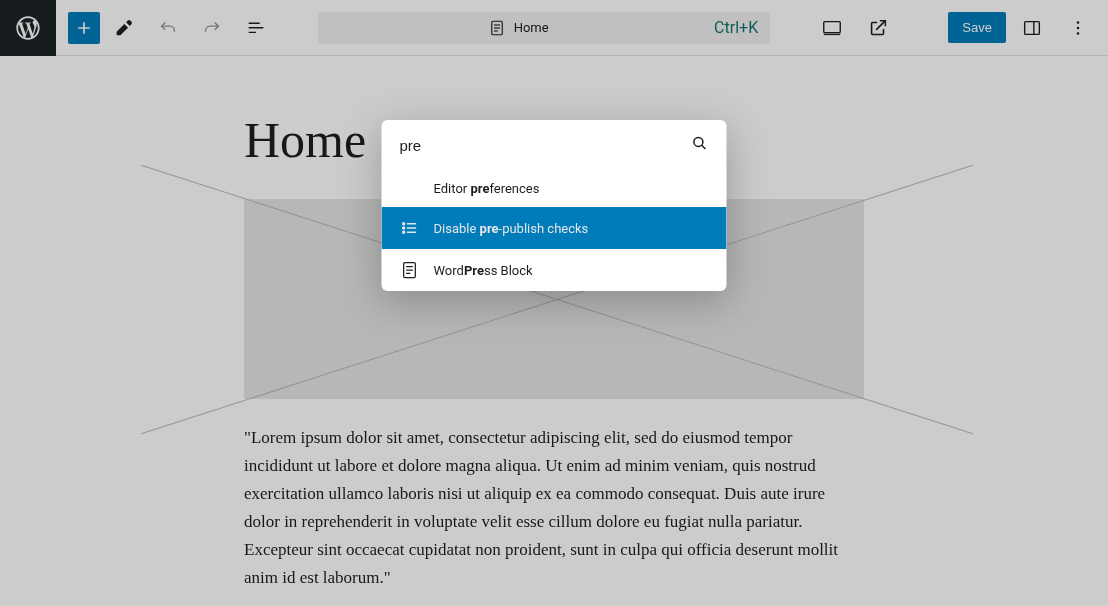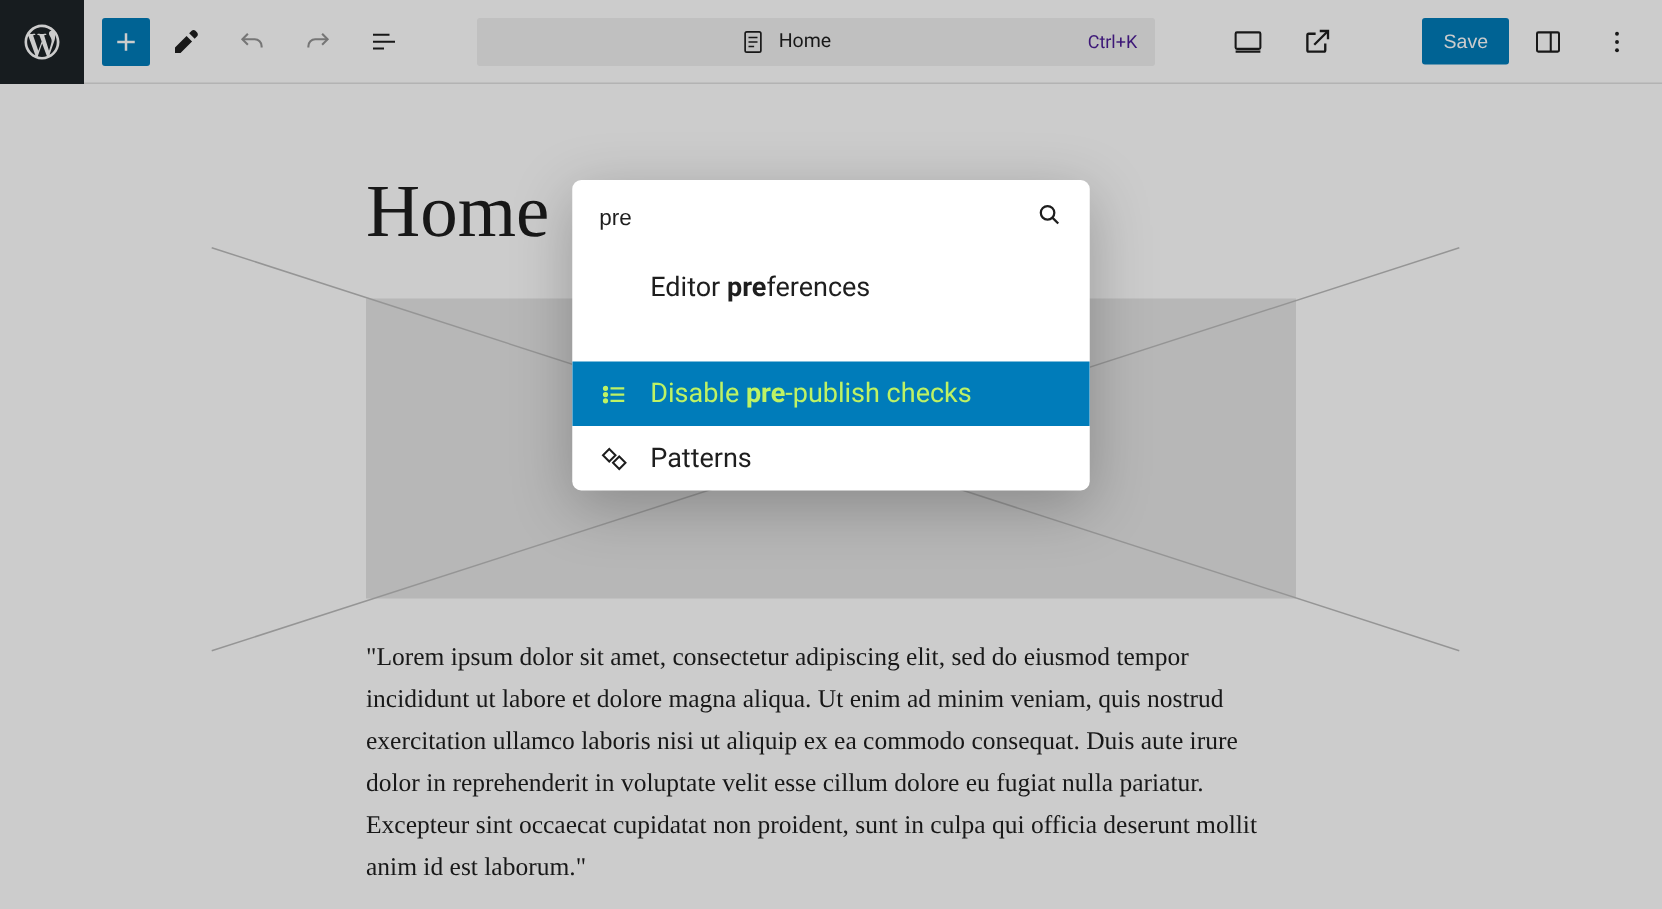--- a/index.html
+++ b/index.html
@@ -8,39 +8,39 @@
 .wp-logo { width: 56px; height: 56px; background: #1d2327; display: flex; align-items: center; justify-content: center; }
 .wp-logo svg { width: 28px; height: 28px; fill: #fff; }
 .toolbar-left { display: flex; align-items: center; gap: 4px; padding-left: 12px; }
 .btn-add { width: 32px; height: 32px; background: #007cba; border-radius: 2px; display: flex; align-items: center; justify-content: center; color: #fff; cursor: pointer; }
 .btn-icon { width: 40px; height: 40px; display: flex; align-items: center; justify-content: center; cursor: pointer; color: #1e1e1e; }
 .btn-icon.disabled { color: #949494; }
 .btn-icon svg { width: 22px; height: 22px; }
 .topbar-center { flex: 1; display: flex; justify-content: center; }
 .doc-bar { width: 452px; height: 32px; background: #f0f0f0; border-radius: 2px; display: flex; align-items: center; padding: 0 12px; gap: 8px; cursor: pointer; }
 .doc-bar-title { flex: 1; text-align: center; font-size: 13px; color: #1e1e1e; display: flex; align-items: center; justify-content: center; gap: 8px; }
-.doc-bar-shortcut { font-size: 12px; color: #4c1d95; }
+.doc-bar-shortcut { font-size: 16px; color: #0f766e; }
 .topbar-right { display: flex; align-items: center; gap: 6px; padding-right: 10px; }
 .btn-save { background: #007cba; color: #fff; border: none; padding: 8px 14px; font-size: 13px; border-radius: 2px; cursor: pointer; margin-left: 44px; }
 .canvas { padding: 55px 0 0 0; display: flex; flex-direction: column; align-items: center; }
 .content { width: 620px; }
 .page-title { font-family: Georgia, 'Times New Roman', serif; font-size: 50px; font-weight: 400; color: #1e1e1e; margin-bottom: 30px; }
 .img-placeholder { width: 100%; height: 200px; background: #e5e5e5; position: relative; margin-bottom: 25px; }
 .img-placeholder::before, .img-placeholder::after { content: ''; position: absolute; background: #bbb; height: 1px; width: 141%; top: 50%; left: -20%; }
 .img-placeholder::before { transform: rotate(17.9deg); }
 .img-placeholder::after { transform: rotate(-17.9deg); }
 .body-text { font-family: Georgia, 'Times New Roman', serif; font-size: 17px; line-height: 1.65; color: #1e1e1e; }
 .overlay { position: absolute; inset: 0; background: rgba(0,0,0,0.2); }
 .cmd-palette { position: absolute; top: 120px; left: 50%; transform: translateX(-50%); width: 345px; background: #fff; border-radius: 6px; box-shadow: 0 10px 40px rgba(0,0,0,0.25); overflow: hidden; }
 .cmd-search { display: flex; align-items: center; padding: 14px 18px; }
 .cmd-search input { flex: 1; border: none; outline: none; font-size: 15px; color: #1e1e1e; }
 .cmd-search-icon { color: #1e1e1e; }
 .cmd-list {}
-.cmd-item { display: flex; align-items: center; gap: 14px; padding: 11px 18px; font-size: 18px; color: #1e1e1e; cursor: pointer; }
-.cmd-item.selected { background: #007cba; color: #bef264; margin-top: 28px; }
+.cmd-item { display: flex; align-items: center; gap: 14px; padding: 11px 18px; font-size: 13px; color: #1e1e1e; cursor: pointer; }
+.cmd-item.selected { background: #007cba; color: #e5e5e5; }
 .cmd-item .ico { width: 20px; height: 20px; display: flex; align-items: center; justify-content: center; flex-shrink: 0; }
 .cmd-item .ico svg { width: 20px; height: 20px; }
 .cmd-item.no-icon { padding-left: 52px; }
 </style>
 </head>
 <body>
 
 <div class="topbar">
   <div class="wp-logo">
     <svg viewBox="0 0 24 24">
@@ -153,21 +153,23 @@
             <circle cx="5" cy="17" r="1.2" fill="currentColor"></circle>
             <line x1="9" y1="7" x2="20" y2="7"></line>
             <line x1="9" y1="12" x2="20" y2="12"></line>
             <line x1="9" y1="17" x2="20" y2="17"></line>
           </svg>
         </span>
       <span><span>Disable </span><b>pre</b><span>-publish checks</span></span>
     </div>
     <div class="cmd-item">
       <span class="ico">
-          <svg viewBox="0 0 24 24" fill="none" stroke="currentColor" stroke-width="1.6">
-            <path d="M8 4l5 5-5 5-5-5z"></path>
-            <path d="M16 10l5 5-5 5-5-5z"></path>
+          <svg viewBox="0 0 24 24" fill="none" stroke="currentColor" stroke-width="1.5">
+            <rect x="5" y="3" width="14" height="18" rx="1.5"></rect>
+            <line x1="8" y1="8" x2="16" y2="8"></line>
+            <line x1="8" y1="12" x2="16" y2="12"></line>
+            <line x1="8" y1="16" x2="13" y2="16"></line>
           </svg>
         </span>
-      <span><span>Patterns</span><b></b><span></span></span>
+      <span><span>Word</span><b>Pre</b><span>ss Block</span></span>
     </div>
   </div>
 </div>
 
 </body></html>

